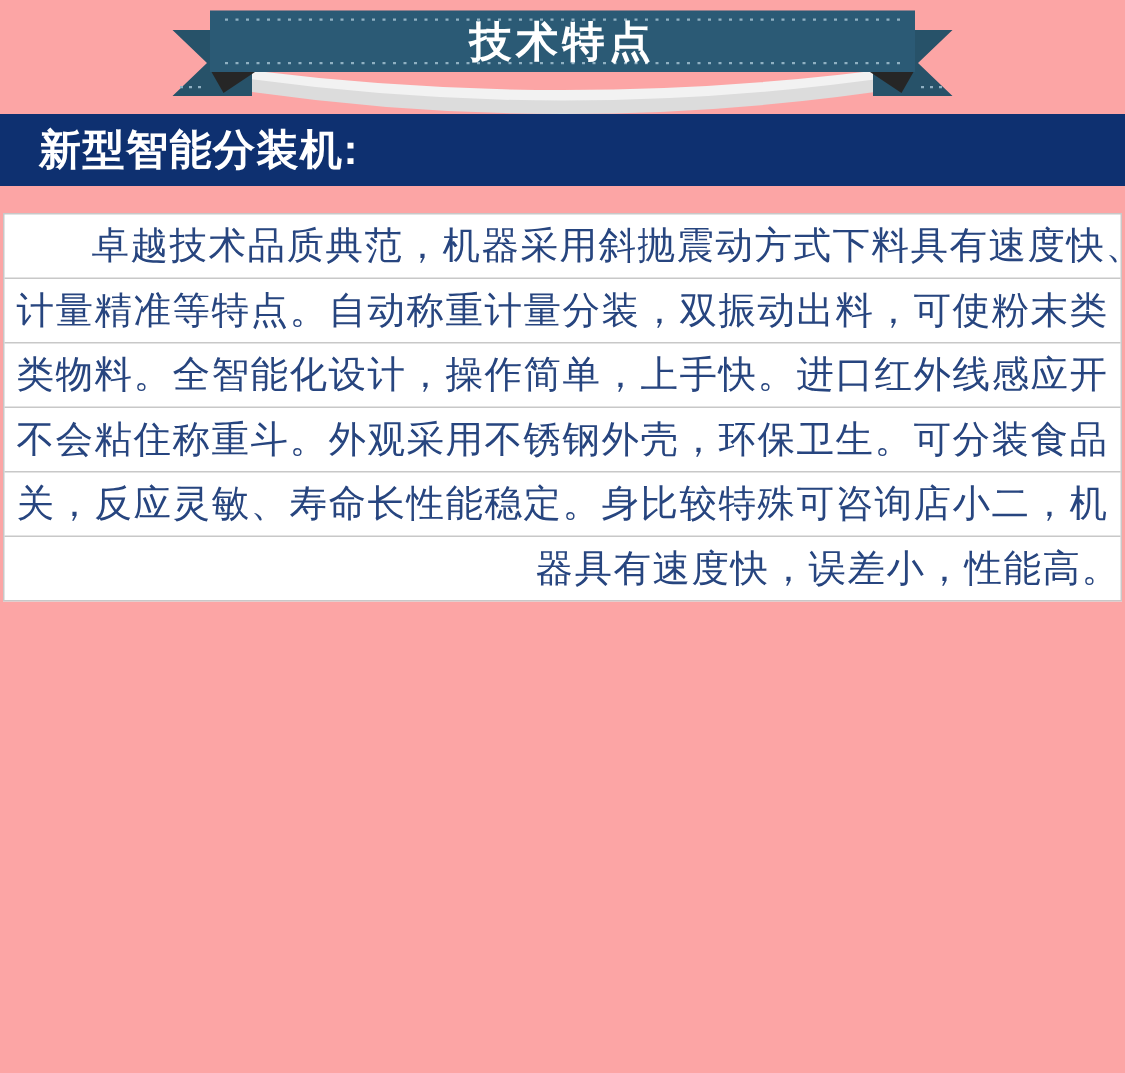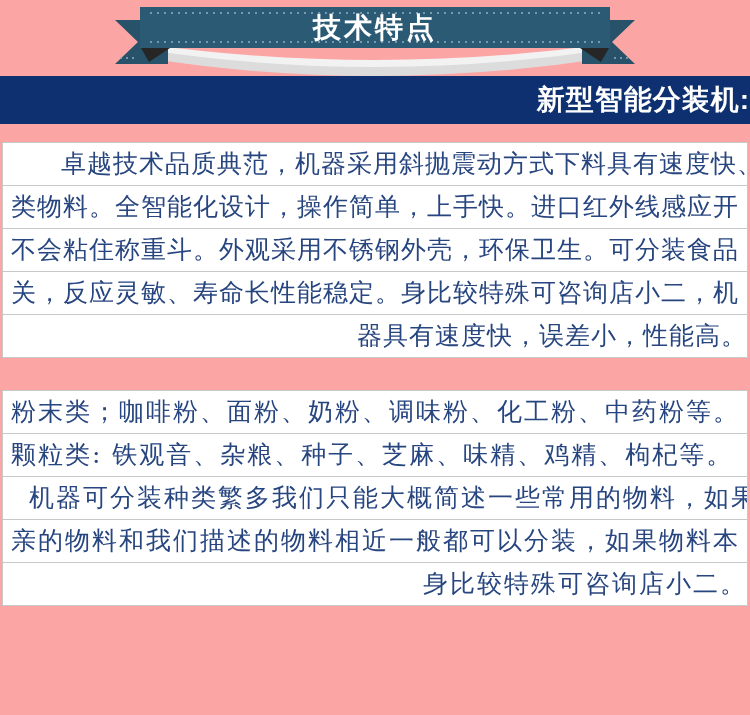--- a/index.html
+++ b/index.html
@@ -9,21 +9,20 @@
   
   .ribbon-wrap{width:750px;height:76px;position:relative;}
   .ribbon-wrap svg{display:block;}
 
   
   .section-header{
     height:48px;line-height:48px;background:#0e3070;color:#ffffff;
     font-size:28px;font-weight:bold;padding-left:26px;
     font-family:"Liberation Sans","DejaVu Sans",sans-serif;
     letter-spacing:1px;
-    text-align:right;
   }
   .spacer-a{height:18px;}
   .spacer-b{height:12px;}
   .spacer-c{height:20px;}
 
   
   .text-table{
     margin:0 2px;border:1px solid #c8c8c8;background:#ffffff;
   }
   .row{
@@ -67,32 +66,26 @@
   </div>
 
   <div class="section-header">
     <span>新型智能分装机:</span>
   </div>
 
   <div class="spacer-a"></div>
 
   <div class="text-table">
     <div class="row indent-2"><span>卓越技术品质典范，机器采用斜抛震动方式下料具有速度快、</span></div>
+    <div class="row"><span>计量精准等特点。自动称重计量分装，双振动出料，可使粉末类</span></div>
     <div class="row"><span>类物料。全智能化设计，操作简单，上手快。进口红外线感应开</span></div>
     <div class="row"><span>不会粘住称重斗。外观采用不锈钢外壳，环保卫生。可分装食品</span></div>
     <div class="row"><span>关，反应灵敏、寿命长性能稳定。身比较特殊可咨询店小二，机</span></div>
     <div class="row"><span>器具有速度快，误差小，性能高。</span></div>
   </div>
 
   <div class="spacer-b"></div>
 
 
   <div class="spacer-c"></div>
 
-  <div class="text-table wide">
-    <div class="row"><span>粉末类；咖啡粉、面粉、奶粉、调味粉、化工粉、中药粉等。</span></div>
-    <div class="row"><span>颗粒类: 铁观音、杂粮、种子、芝麻、味精、鸡精、枸杞等。</span></div>
-    <div class="row indent-half"><span>机器可分装种类繁多我们只能大概简述一些常用的物料，如果</span></div>
-    <div class="row"><span>亲的物料和我们描述的物料相近一般都可以分装，如果物料本</span></div>
-    <div class="row"><span>身比较特殊可咨询店小二。</span></div>
-  </div>
 
 </div>
 
 </body></html>

